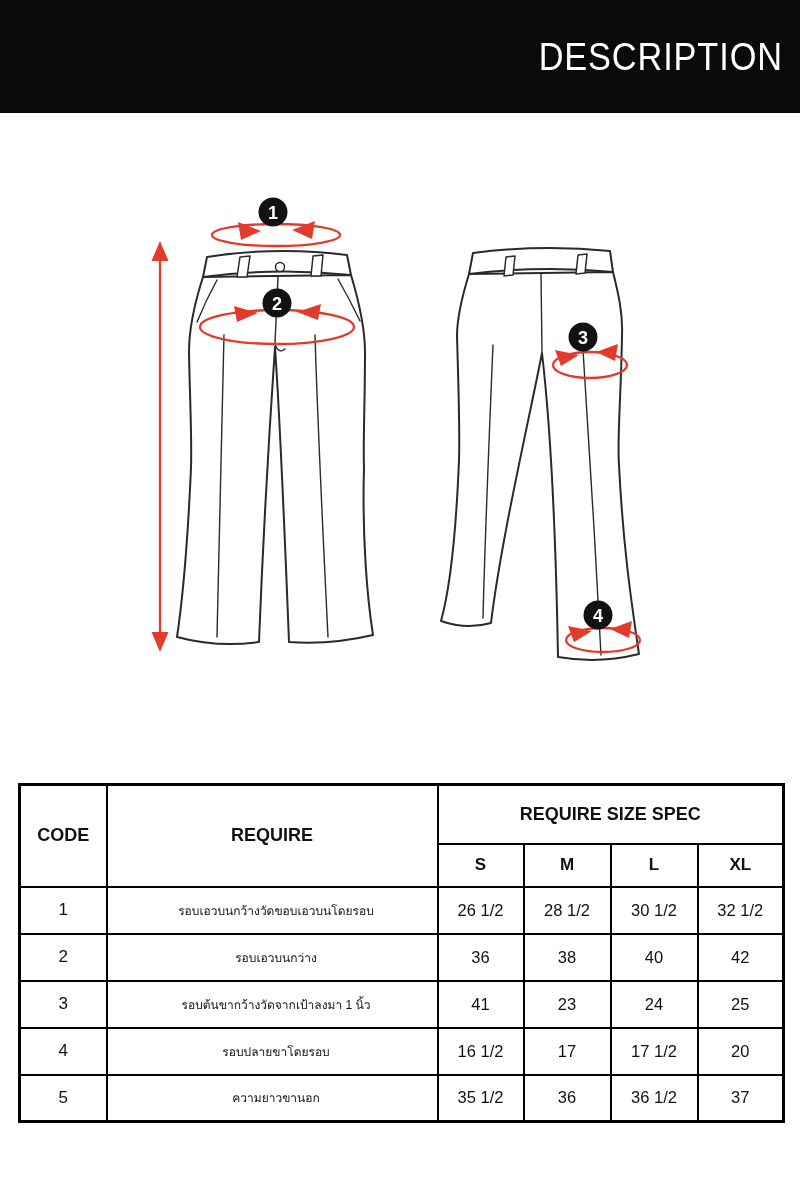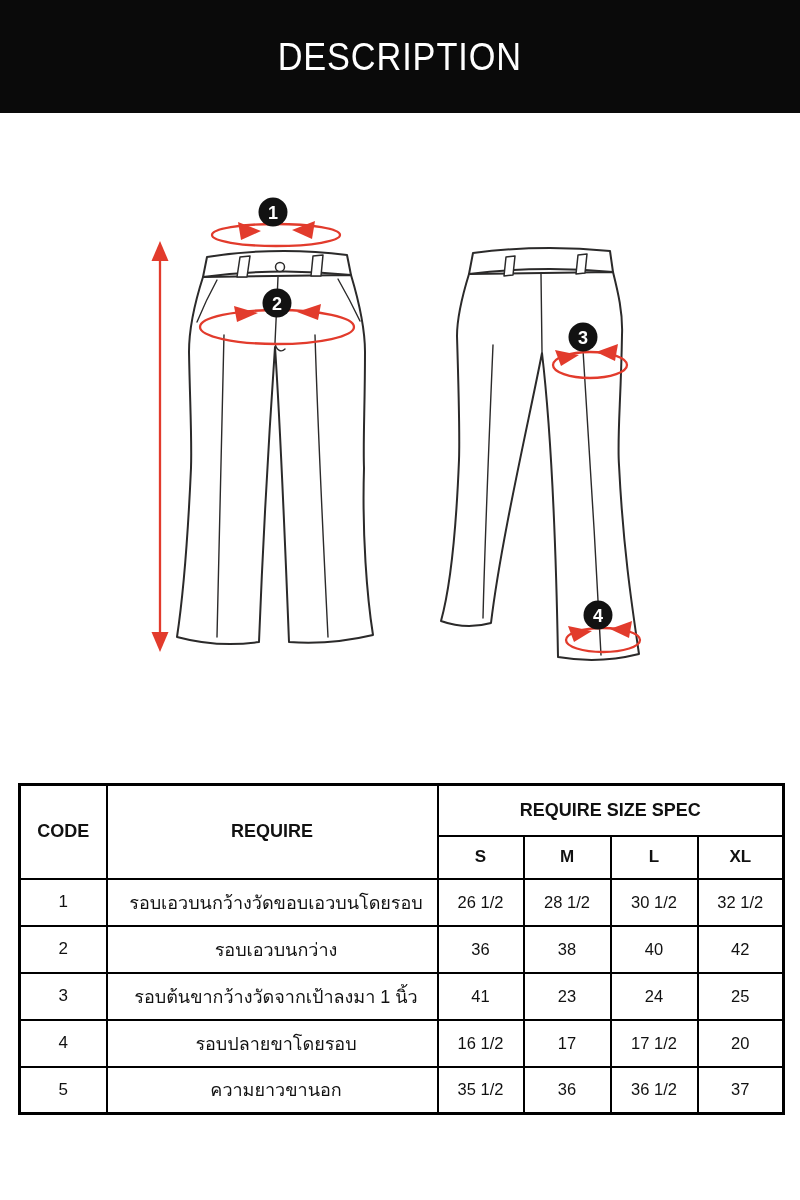--- a/index.html
+++ b/index.html
@@ -9,21 +9,21 @@
     width:800px; height:1200px;
     background:#ffffff;
     overflow:hidden;
     font-family:"Liberation Sans", sans-serif;
   }
   
   .topbar {
     position:absolute; top:0; left:0;
     width:800px; height:113px;
     background:#0a0a0a;
-    display:flex; align-items:center; justify-content:center;
+    display:flex; align-items:center; justify-content:flex-end;
   }
   .topbar h1 {
     color:#ffffff;
     font-family:"Liberation Sans", sans-serif;
     font-weight:300;
     font-size:39px;
     letter-spacing:1px;
     transform:scaleX(0.88);
   }
   
@@ -54,25 +54,25 @@
     color:#111111;
     border:3px solid #000000;
   }
   table.spec th, table.spec td {
     border:2px solid #000000;
     text-align:center;
     vertical-align:middle;
     overflow:hidden;
     white-space:nowrap;
   }
-  table.spec thead tr.group-row th { height:51px; font-size:18px; font-weight:bold; }
+  table.spec thead tr.group-row th { height:59px; font-size:18px; font-weight:bold; }
   table.spec thead tr.sizes-row th { height:43px; font-size:17px; font-weight:bold; }
   table.spec tbody tr { height:47px; }
   td.code-cell { font-size:17px; }
-  td.pos-cell  { text-align:left; padding-left:8px; font-size:18px; }
+  td.pos-cell  { text-align:left; padding-left:8px; font-size:12px; }
   td.val-cell  { font-size:16.5px;margin-top:31px; }
 </style>
 </head>
 <body>
 
 <div class="page">
 
   <header class="topbar">
     <h1>DESCRIPTION</h1>
   </header>

